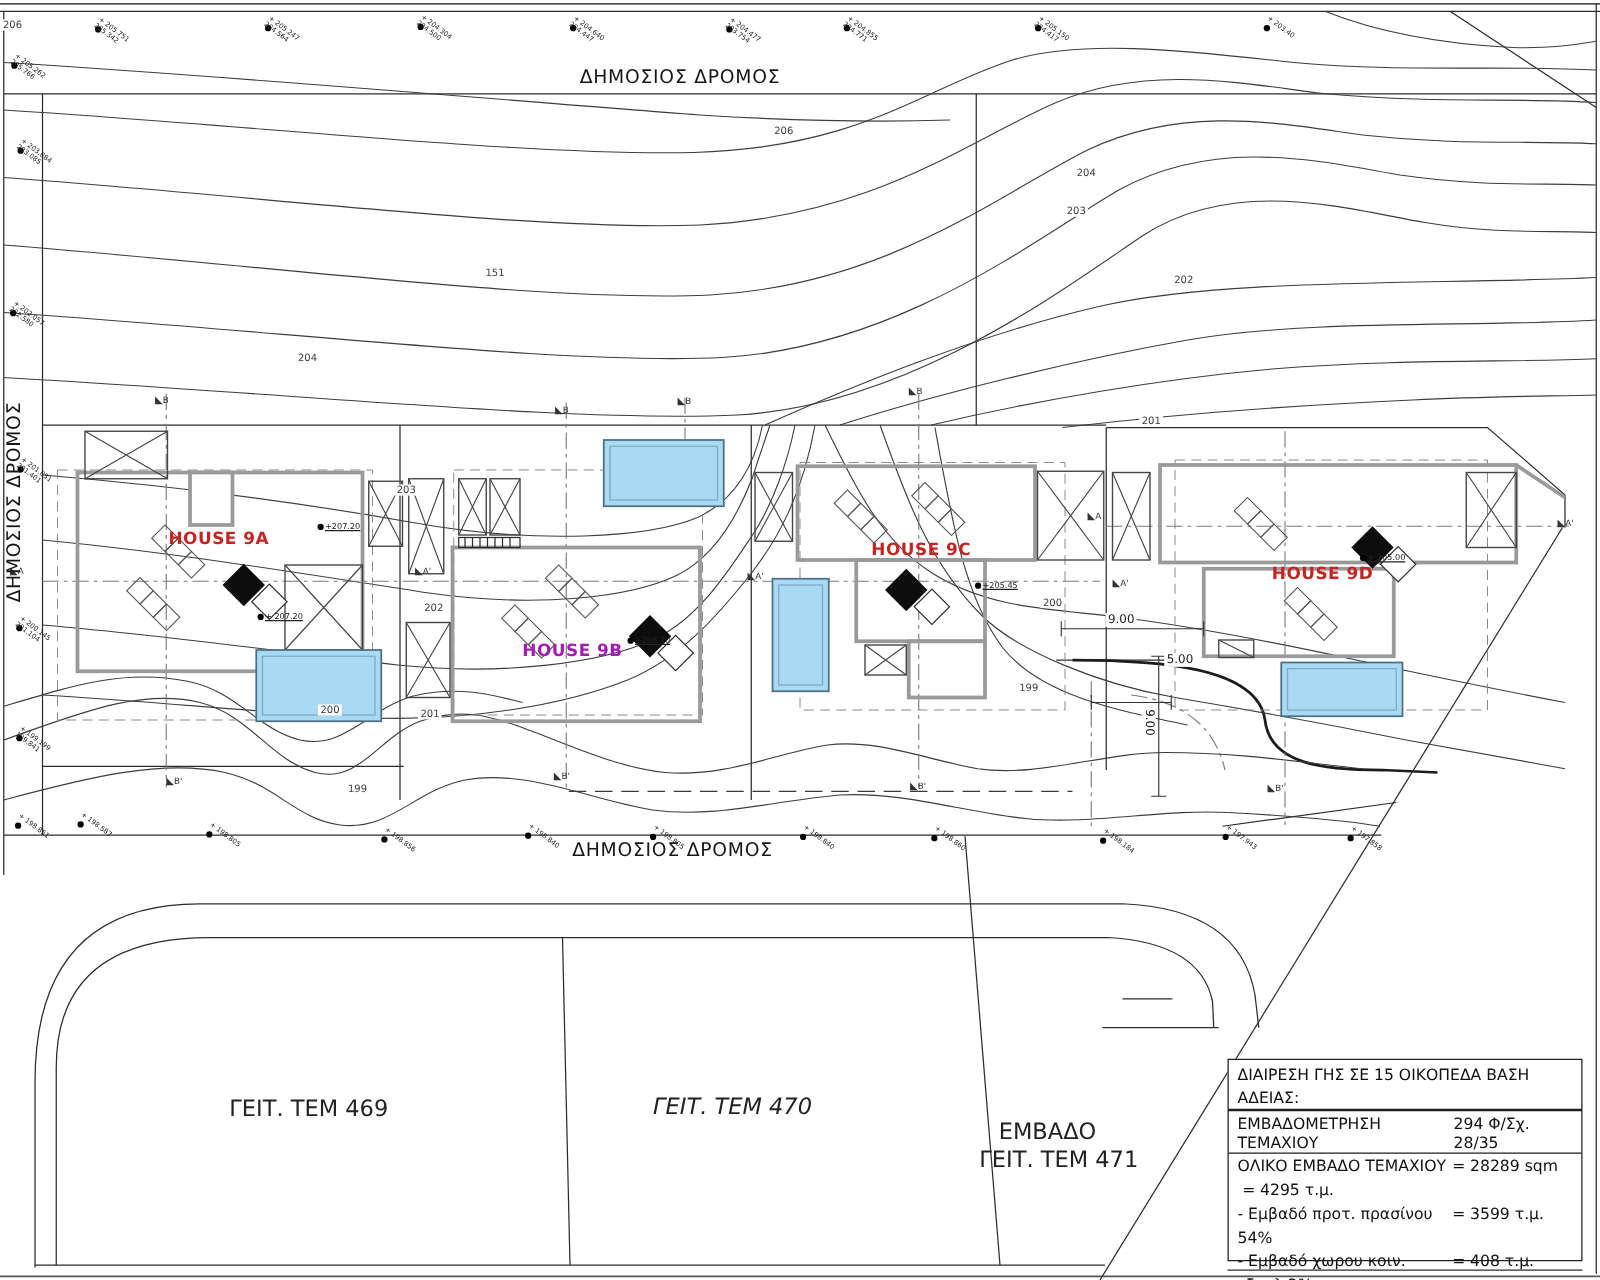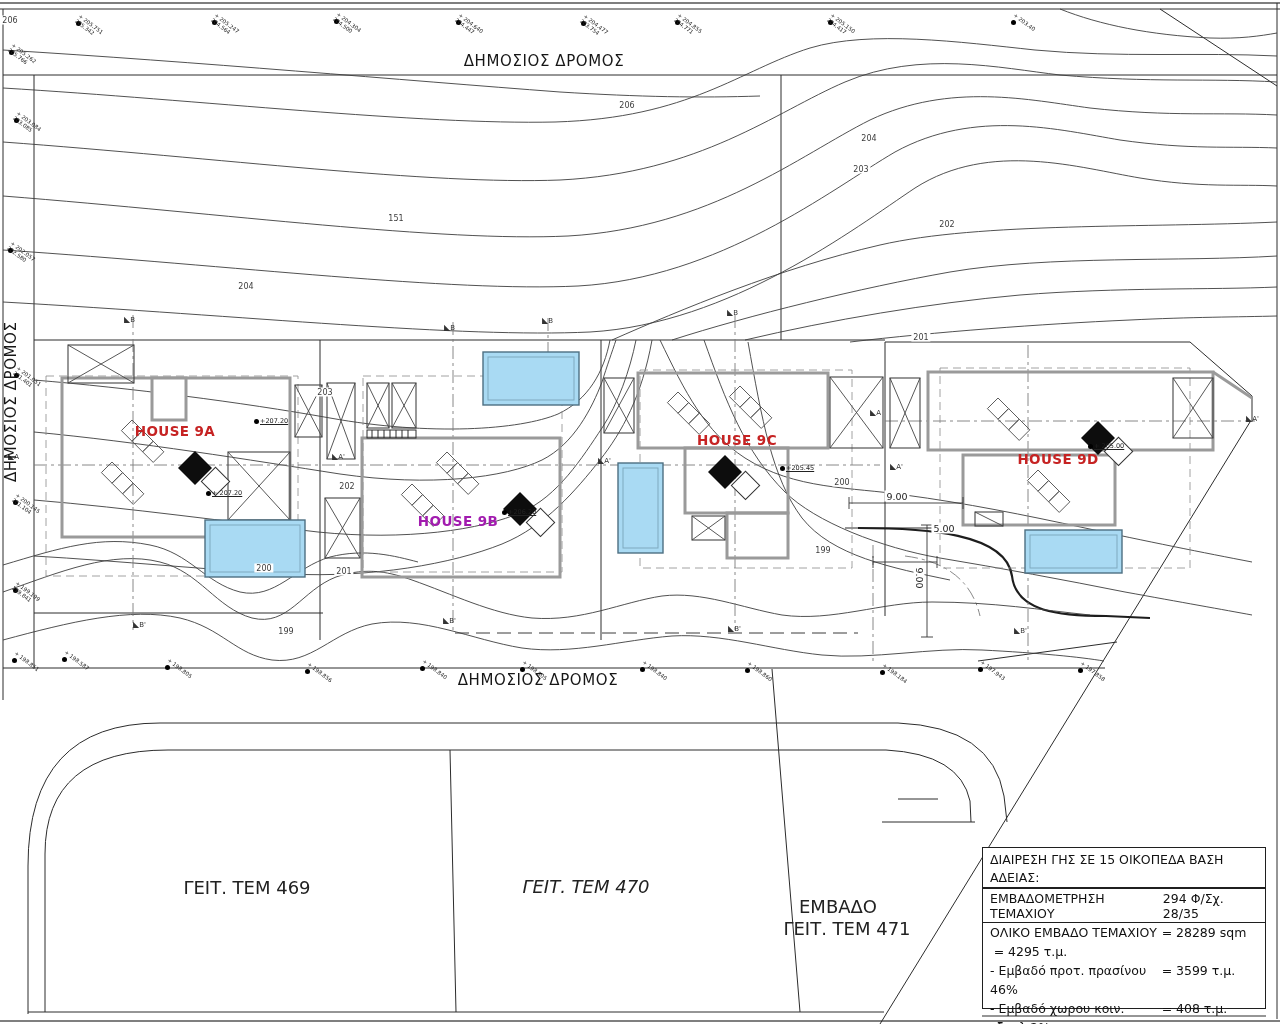--- a/index.html
+++ b/index.html
@@ -370,21 +370,21 @@
         <div class="row">
           <span class="l">ΟΛΙΚΟ ΕΜΒΑΔΟ ΤΕΜΑΧΙΟΥ</span>
           <span class="e">=</span>
           <span class="v">28289 sqm</span>
         </div>
         <div class="row">
           <span class="e">=</span>
           <span class="v">4295 τ.μ.</span>
         </div>
         <div class="row">
-          <span class="l">- Εμβαδό προτ. πρασίνου  46%</span>
+          <span class="l">- Εμβαδό προτ. πρασίνου  54%</span>
           <span class="e">=</span>
           <span class="v">3599 τ.μ.</span>
         </div>
         <div class="row">
           <span class="l">- Εμβαδό χωρου κοιν. εξοπλ  2%</span>
           <span class="e">=</span>
           <span class="v">408 τ.μ.</span>
         </div>
       </div>
 </div>

